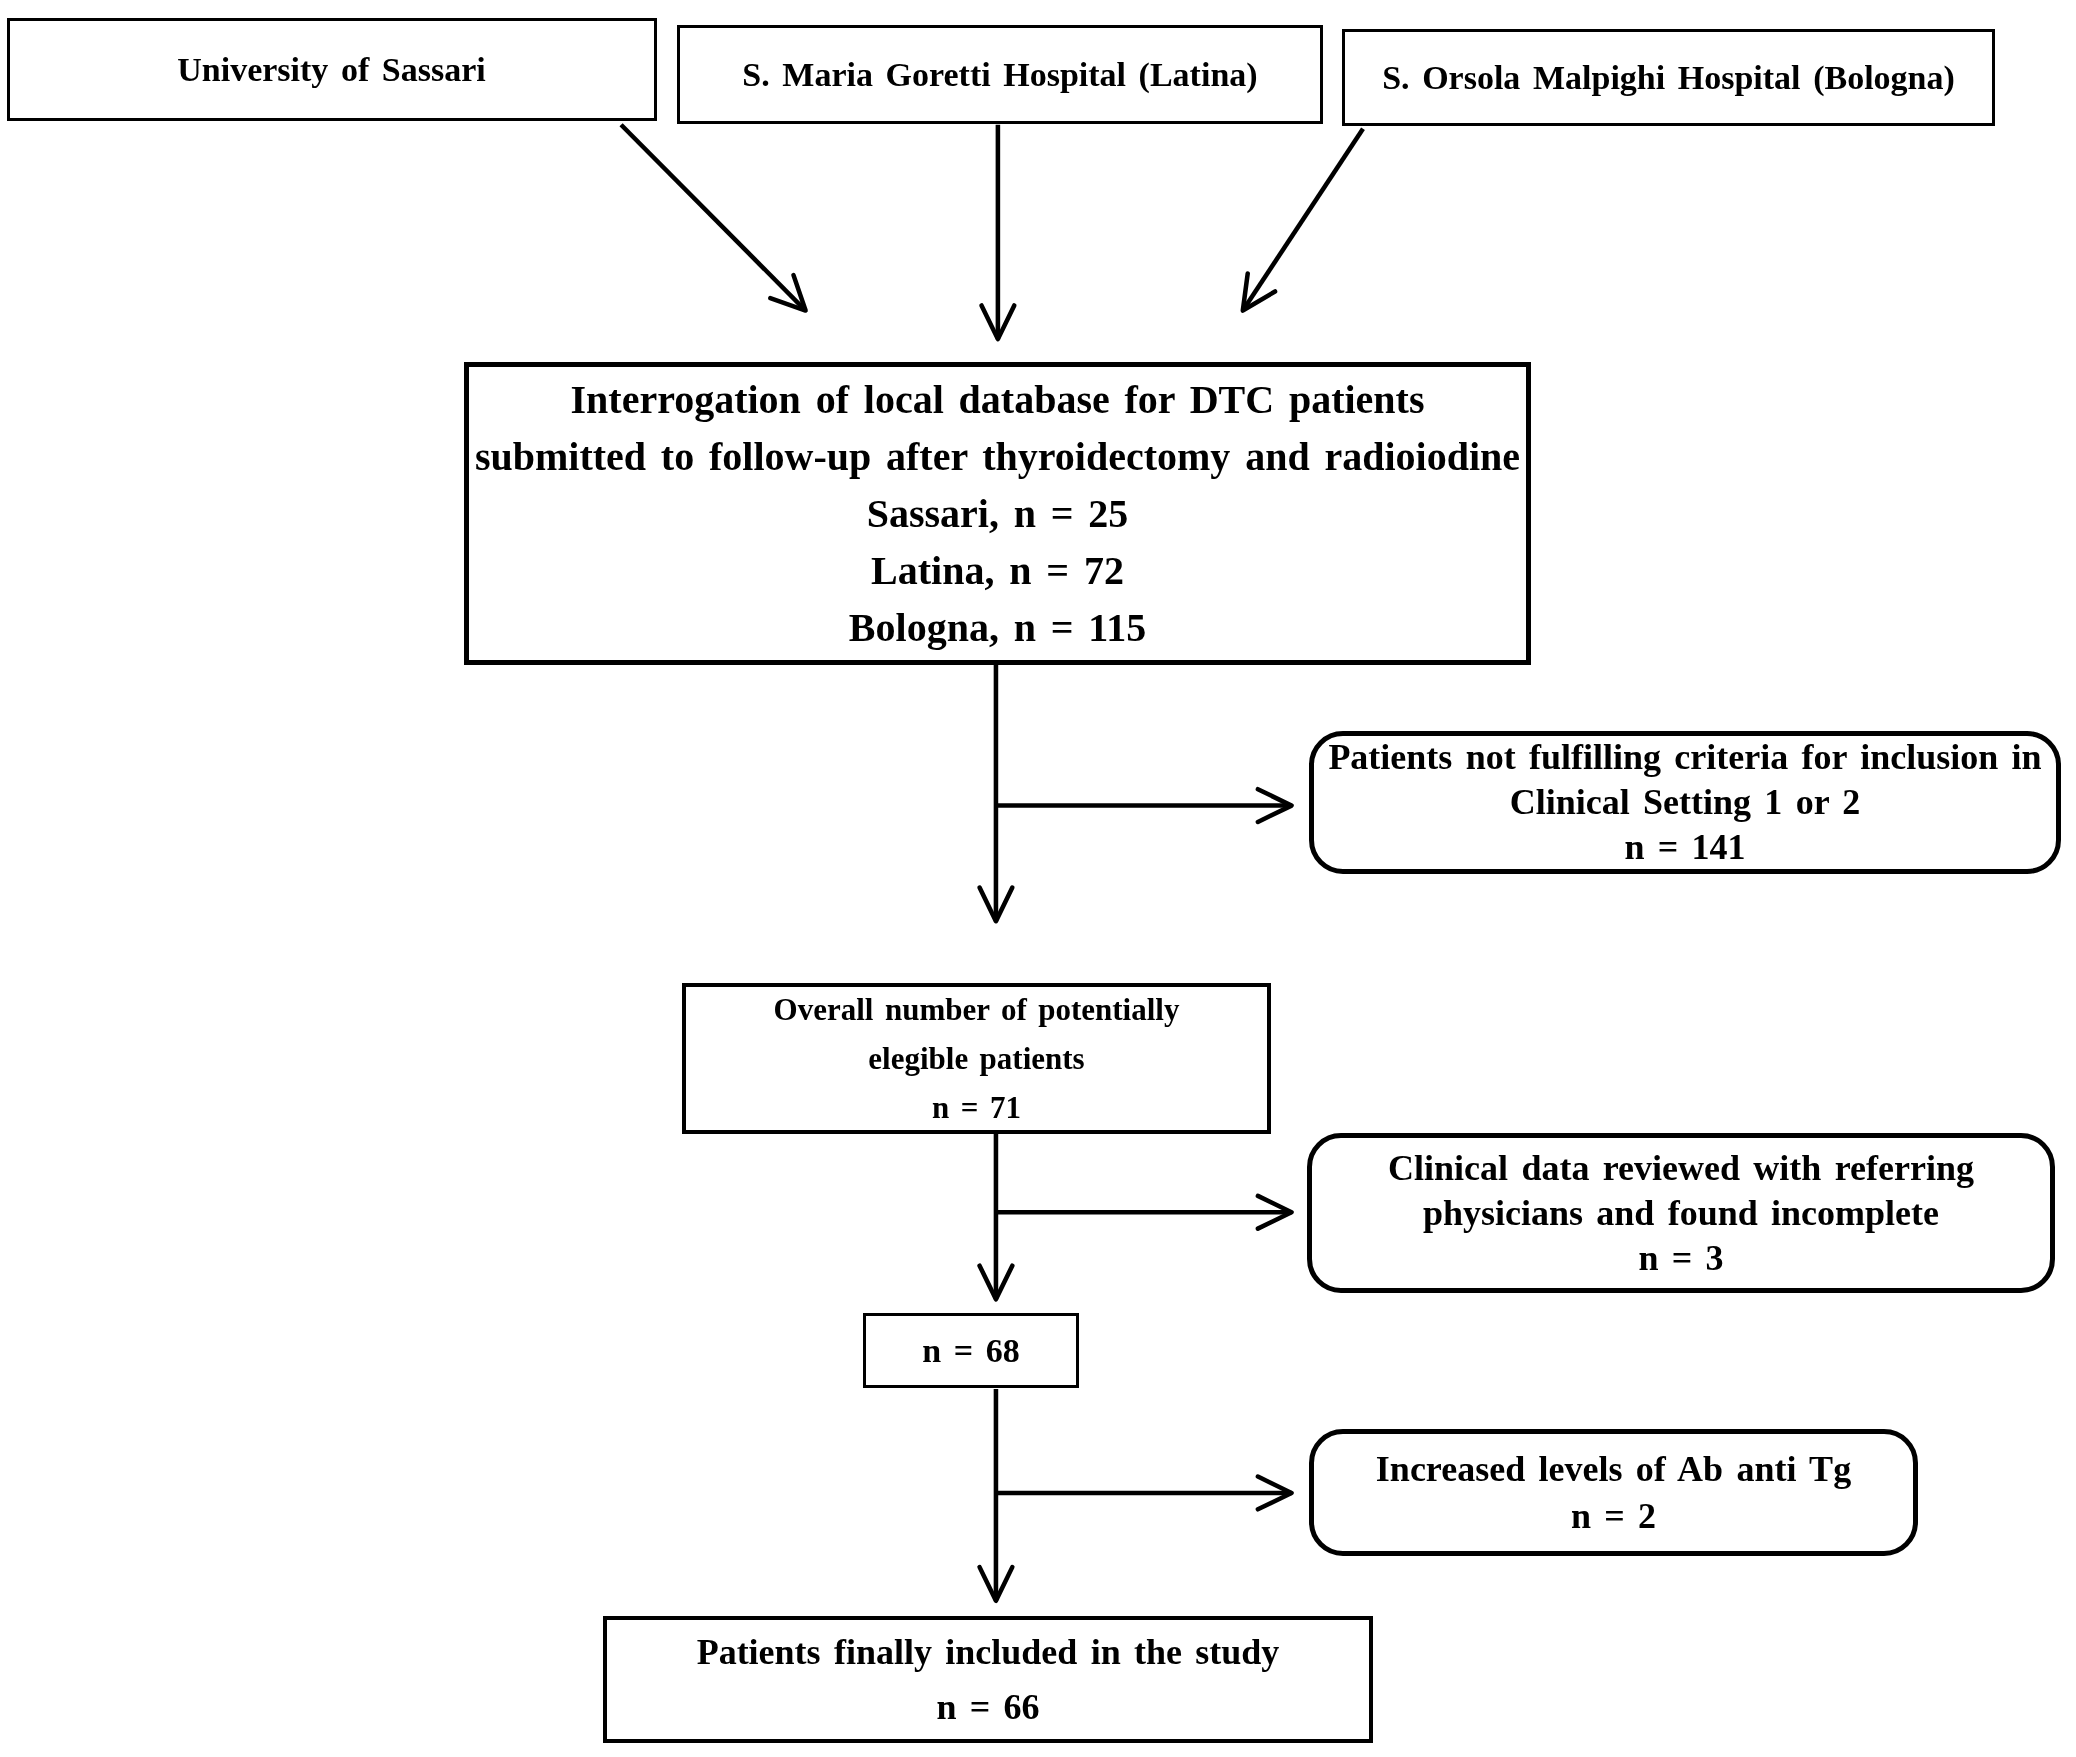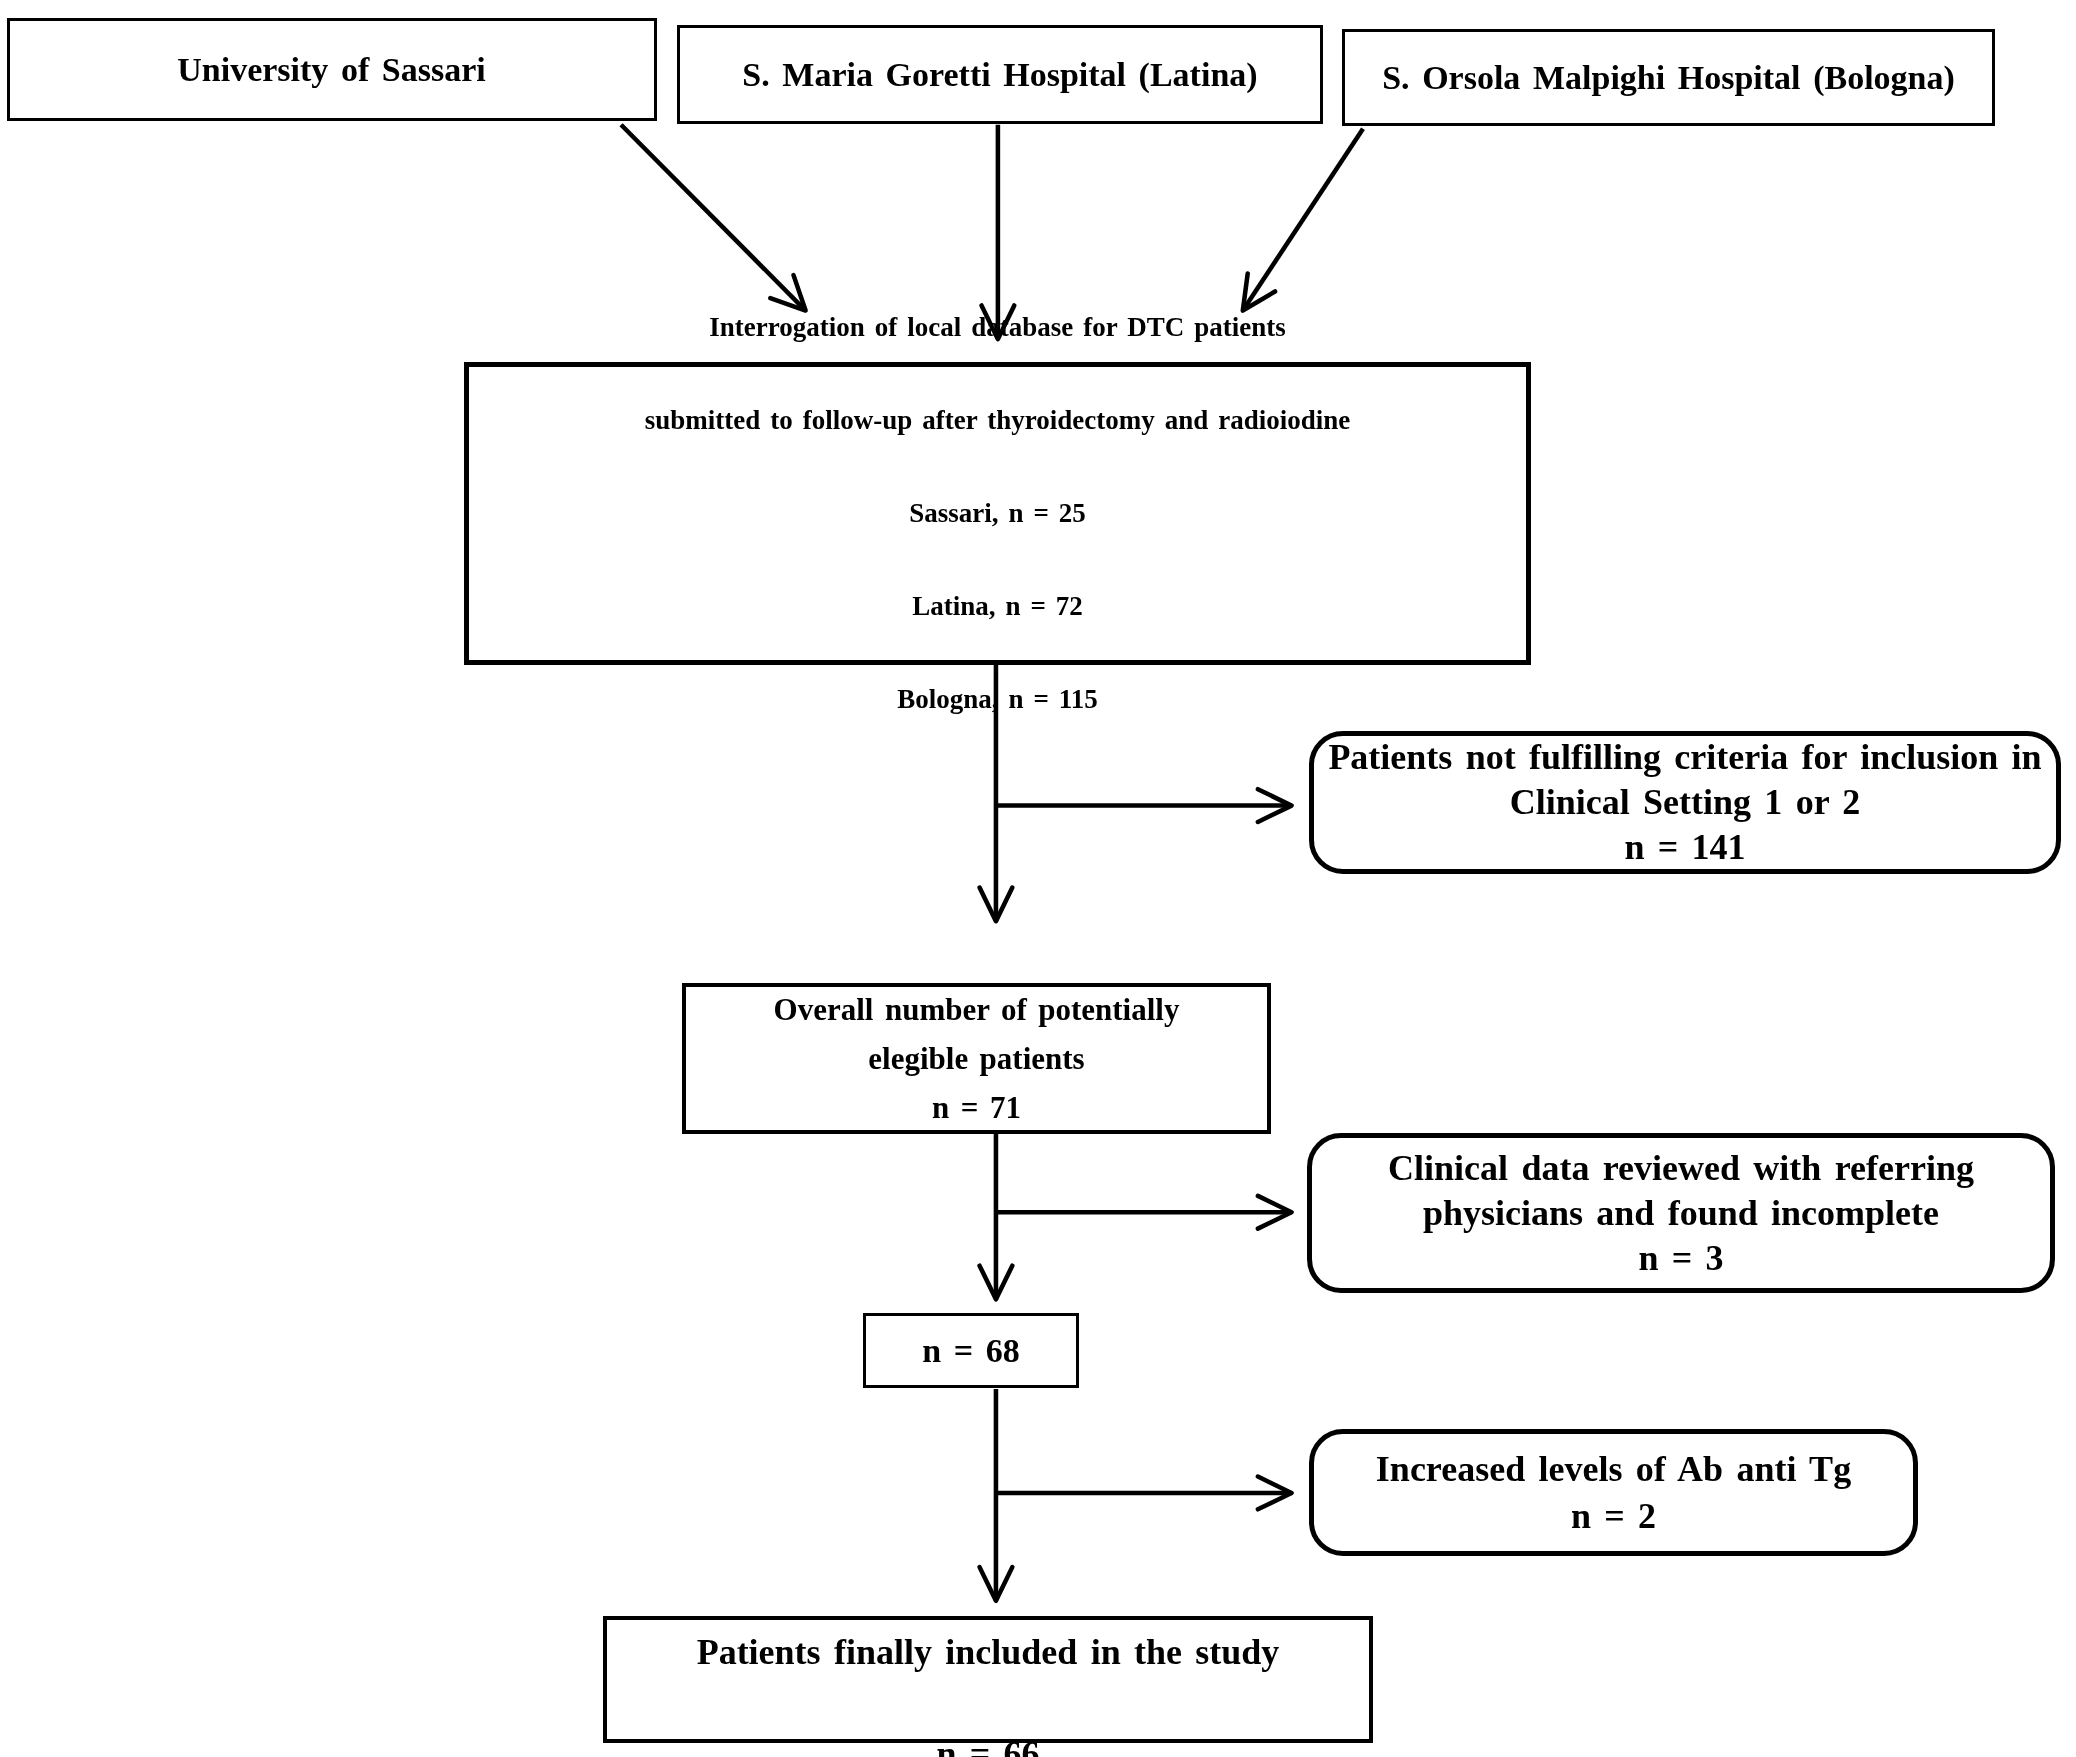--- a/index.html
+++ b/index.html
@@ -27,29 +27,29 @@
     border: 3.9px solid #000000;
     display: flex;
     flex-direction: column;
     align-items: center;
     justify-content: center;
     text-align: center;
     word-spacing: 0.12em;
   }
   .rounded { border-width: 5.2px; border-radius: 34px; }
   .src     { font-size: 34px; }
-  .central { border-width: 5.8px; font-size: 27px; gap: 36px; }
+  .central { border-width: 5.8px; font-size: 40px; }
   .central .line { line-height: 57px; }
   .excl    { font-size: 36px; }
   .excl .line { line-height: 45px; }
   .elig    { border-width: 4.5px; font-size: 31px; }
   .elig .line { line-height: 49px; }
   .n68     { border-width: 3.2px; font-size: 34px; }
   .final   { border-width: 4.5px; font-size: 36px; }
-  .final .line { line-height: 55px; margin-top: 47px; }
+  .final .line { line-height: 55px; }
   .line { display: block; }
 </style>
 </head>
 <body>
 
 <div class="canvas">
 
   <svg class="connectors" viewBox="0 0 3197 2706" xmlns="http://www.w3.org/2000/svg">
     <defs>
       <marker id="openhead" viewBox="0 0 10 10" refX="8.6" refY="5" markerWidth="10" markerHeight="10" orient="auto-start-reverse" markerUnits="strokeWidth">

